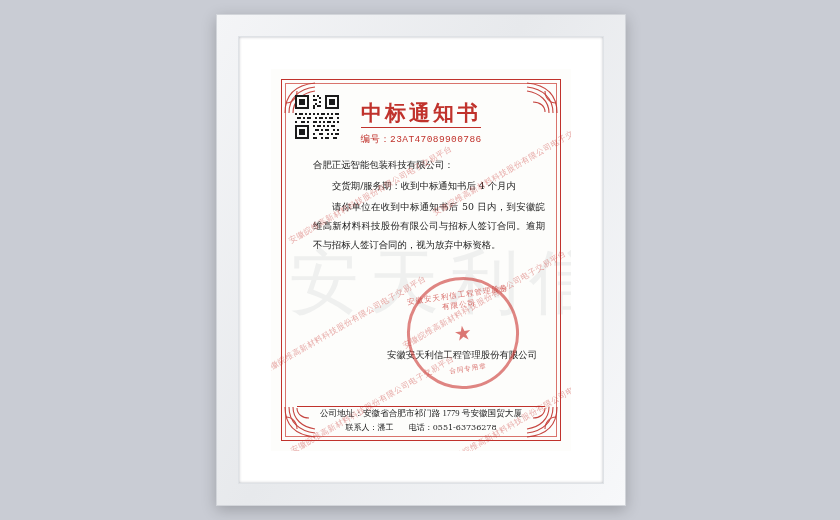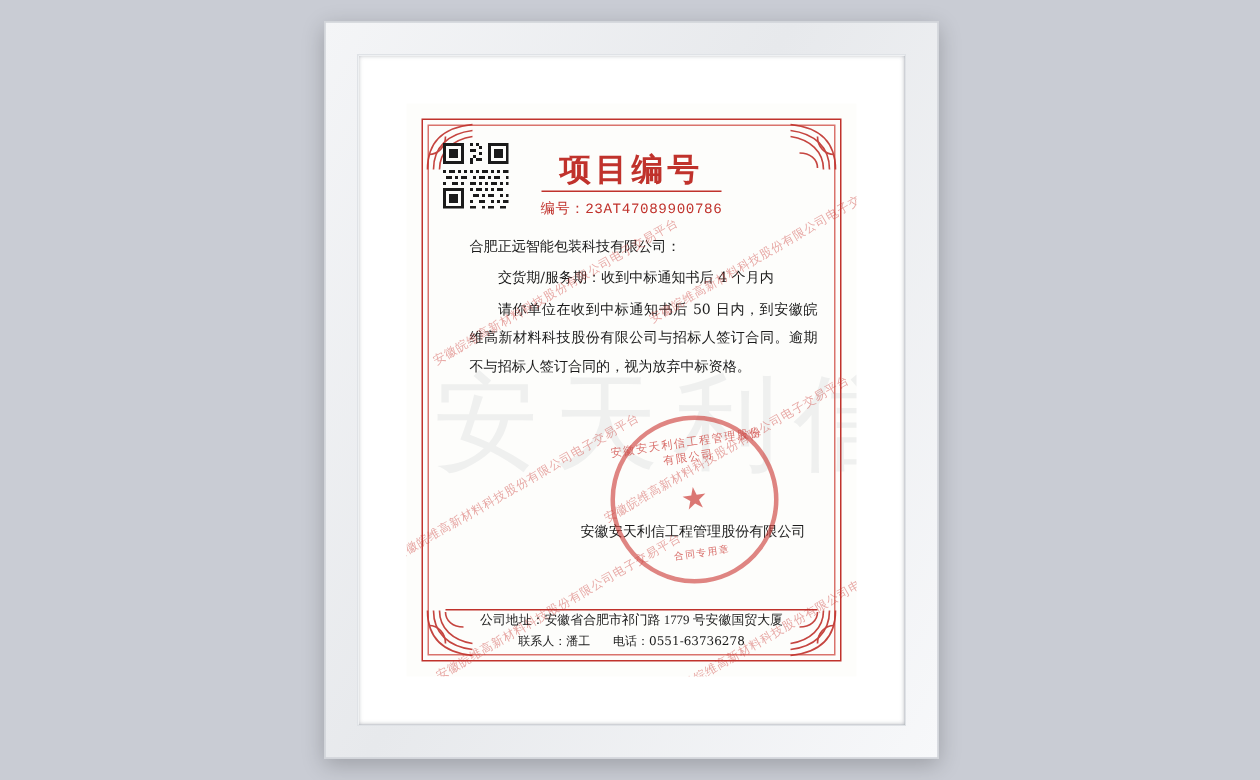--- a/index.html
+++ b/index.html
@@ -335,21 +335,21 @@
             <rect x="16" y="19" width="1" height="1"></rect>
           <rect x="18" y="19" width="1" height="1"></rect>
             <rect x="20" y="19" width="2" height="1"></rect>
           <rect x="9" y="21" width="2" height="1"></rect>
             <rect x="13" y="21" width="1" height="1"></rect>
             <rect x="15" y="21" width="2" height="1"></rect>
           <rect x="19" y="21" width="2" height="1"></rect>
         </g>
       </svg>
 
-      <div id="doc-title">项目编号</div>
+      <div id="doc-title">中标通知书</div>
       <div id="doc-title-underline"></div>
       <div id="doc-number">编号：23AT47089900786</div>
 
       <div id="body-text">
         <p class="p">合肥正远智能包装科技有限公司：</p>
         <p class="p indent">交货期/服务期：收到中标通知书后 4 个月内</p>
         <p class="p indent">请你单位在收到中标通知书后 50 日内，到安徽皖维高新材料科技股份有限公司与招标人签订合同。逾期不与招标人签订合同的，视为放弃中标资格。</p>
       </div>
 
       <div id="signature">

